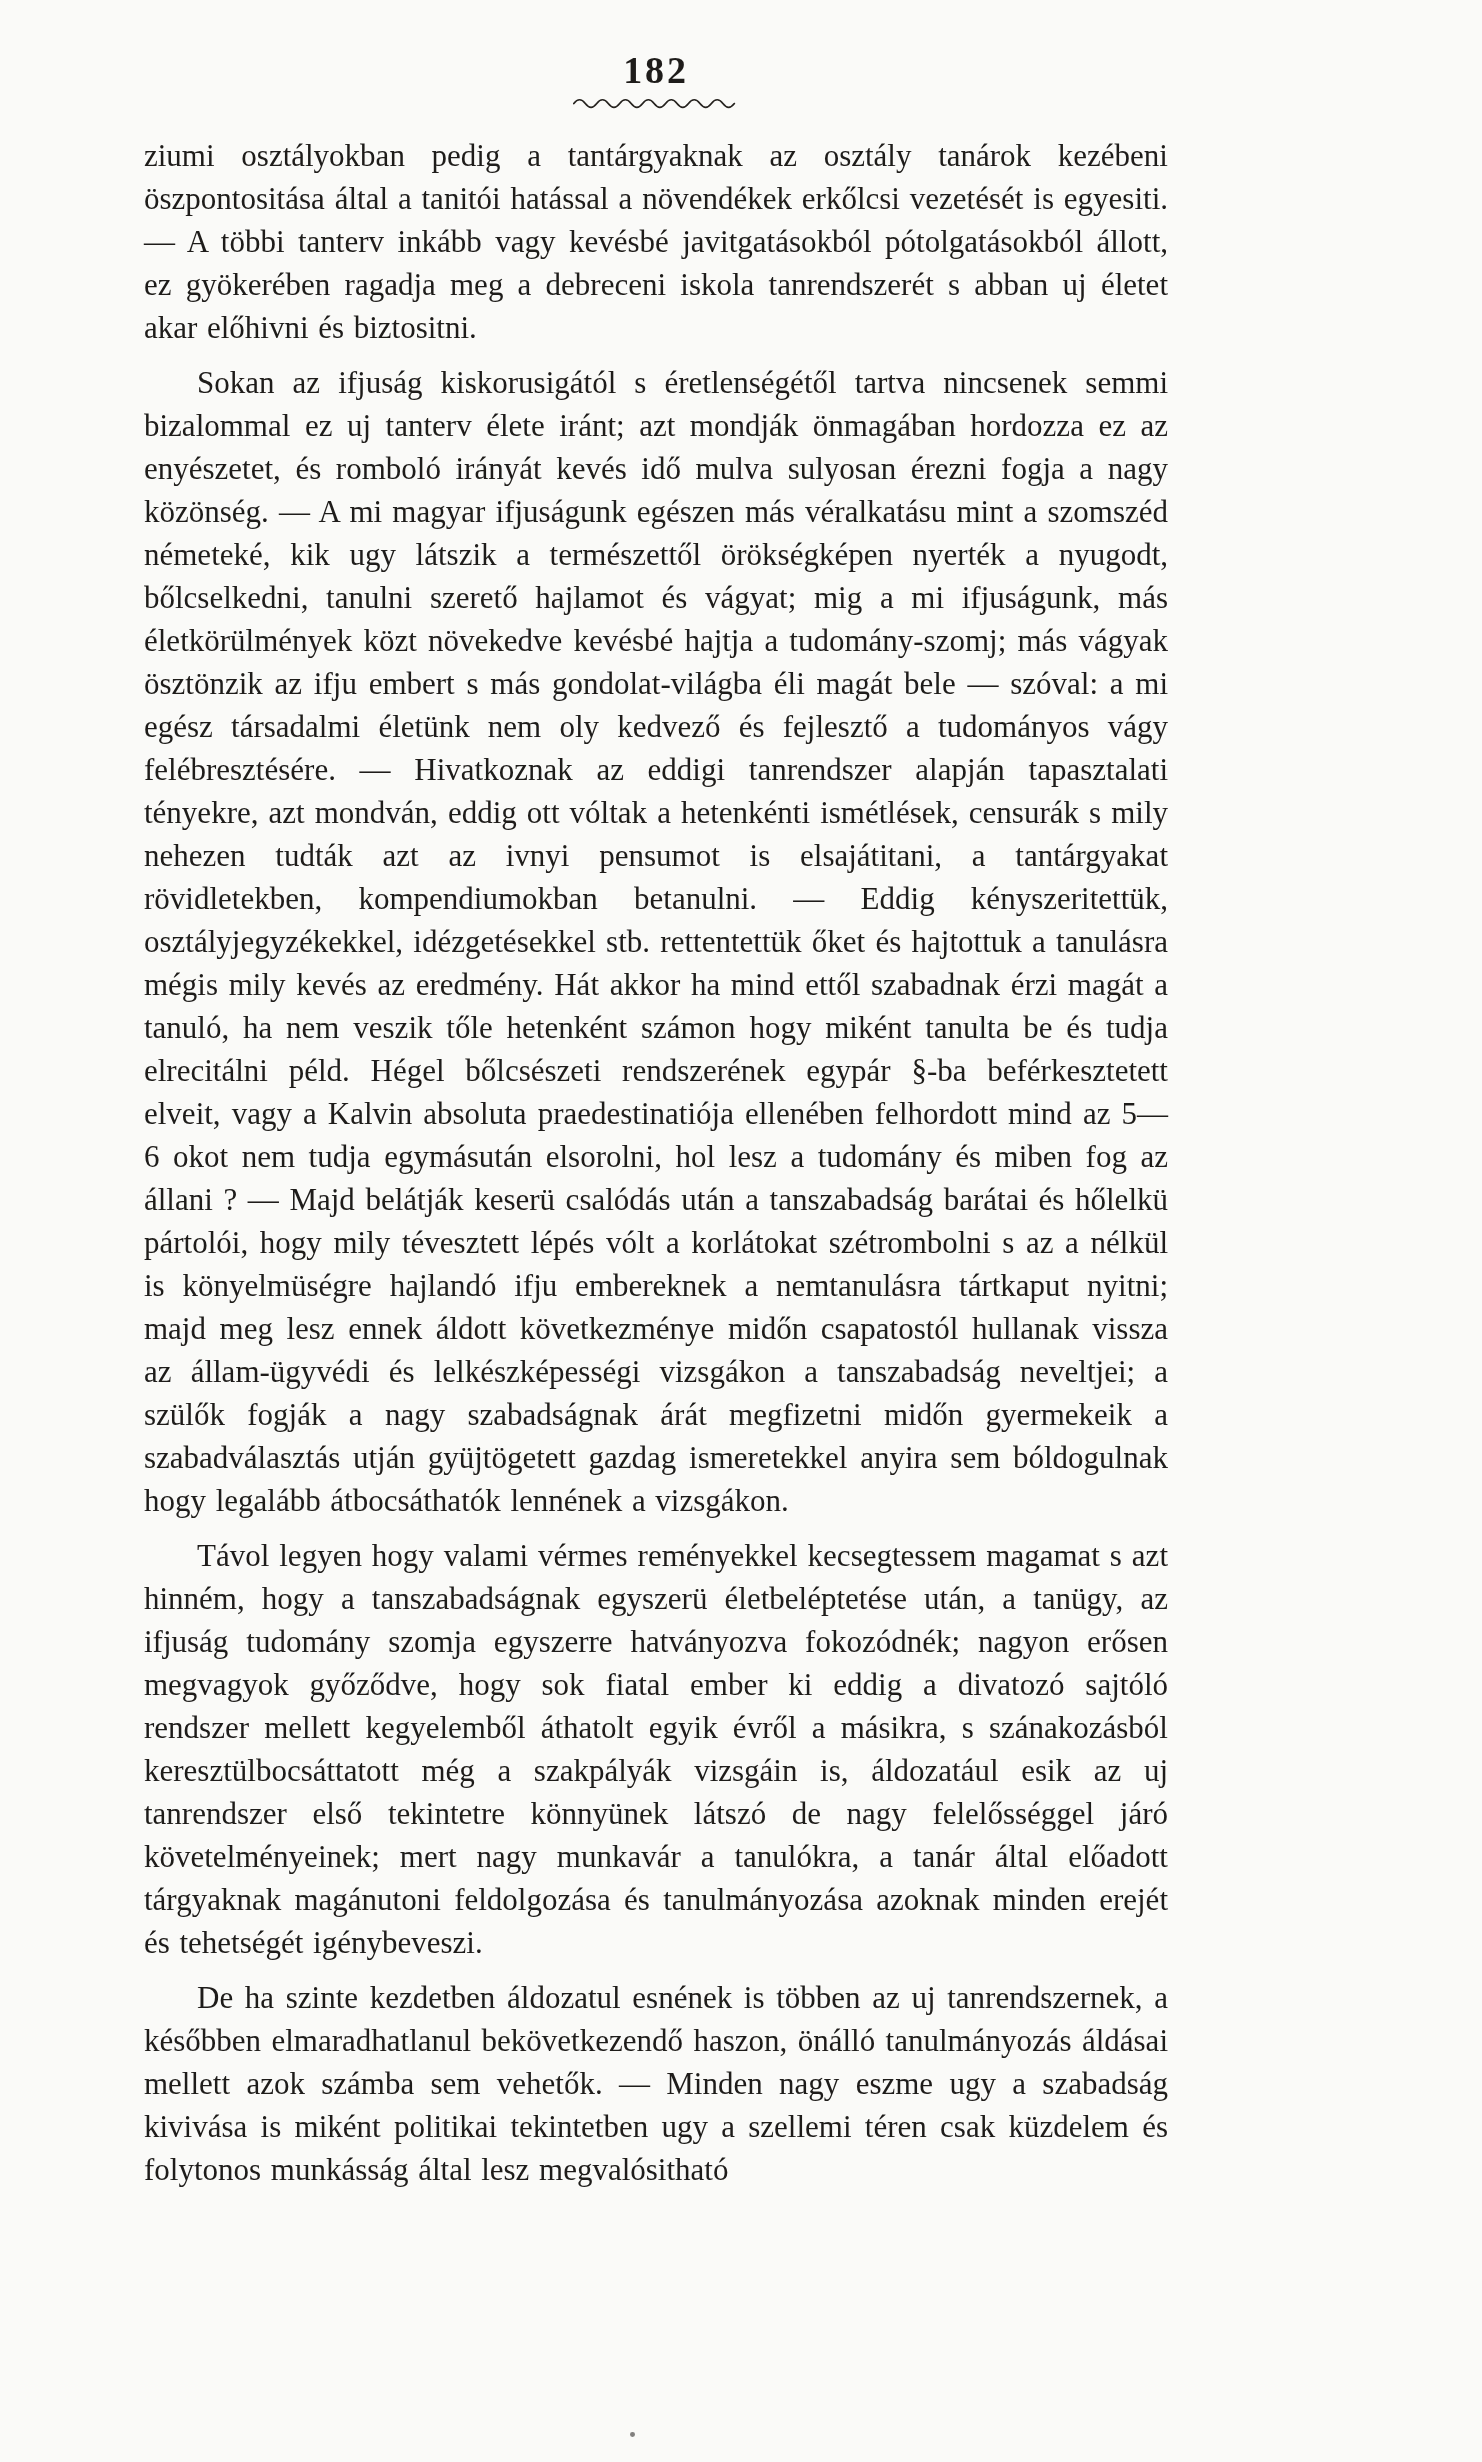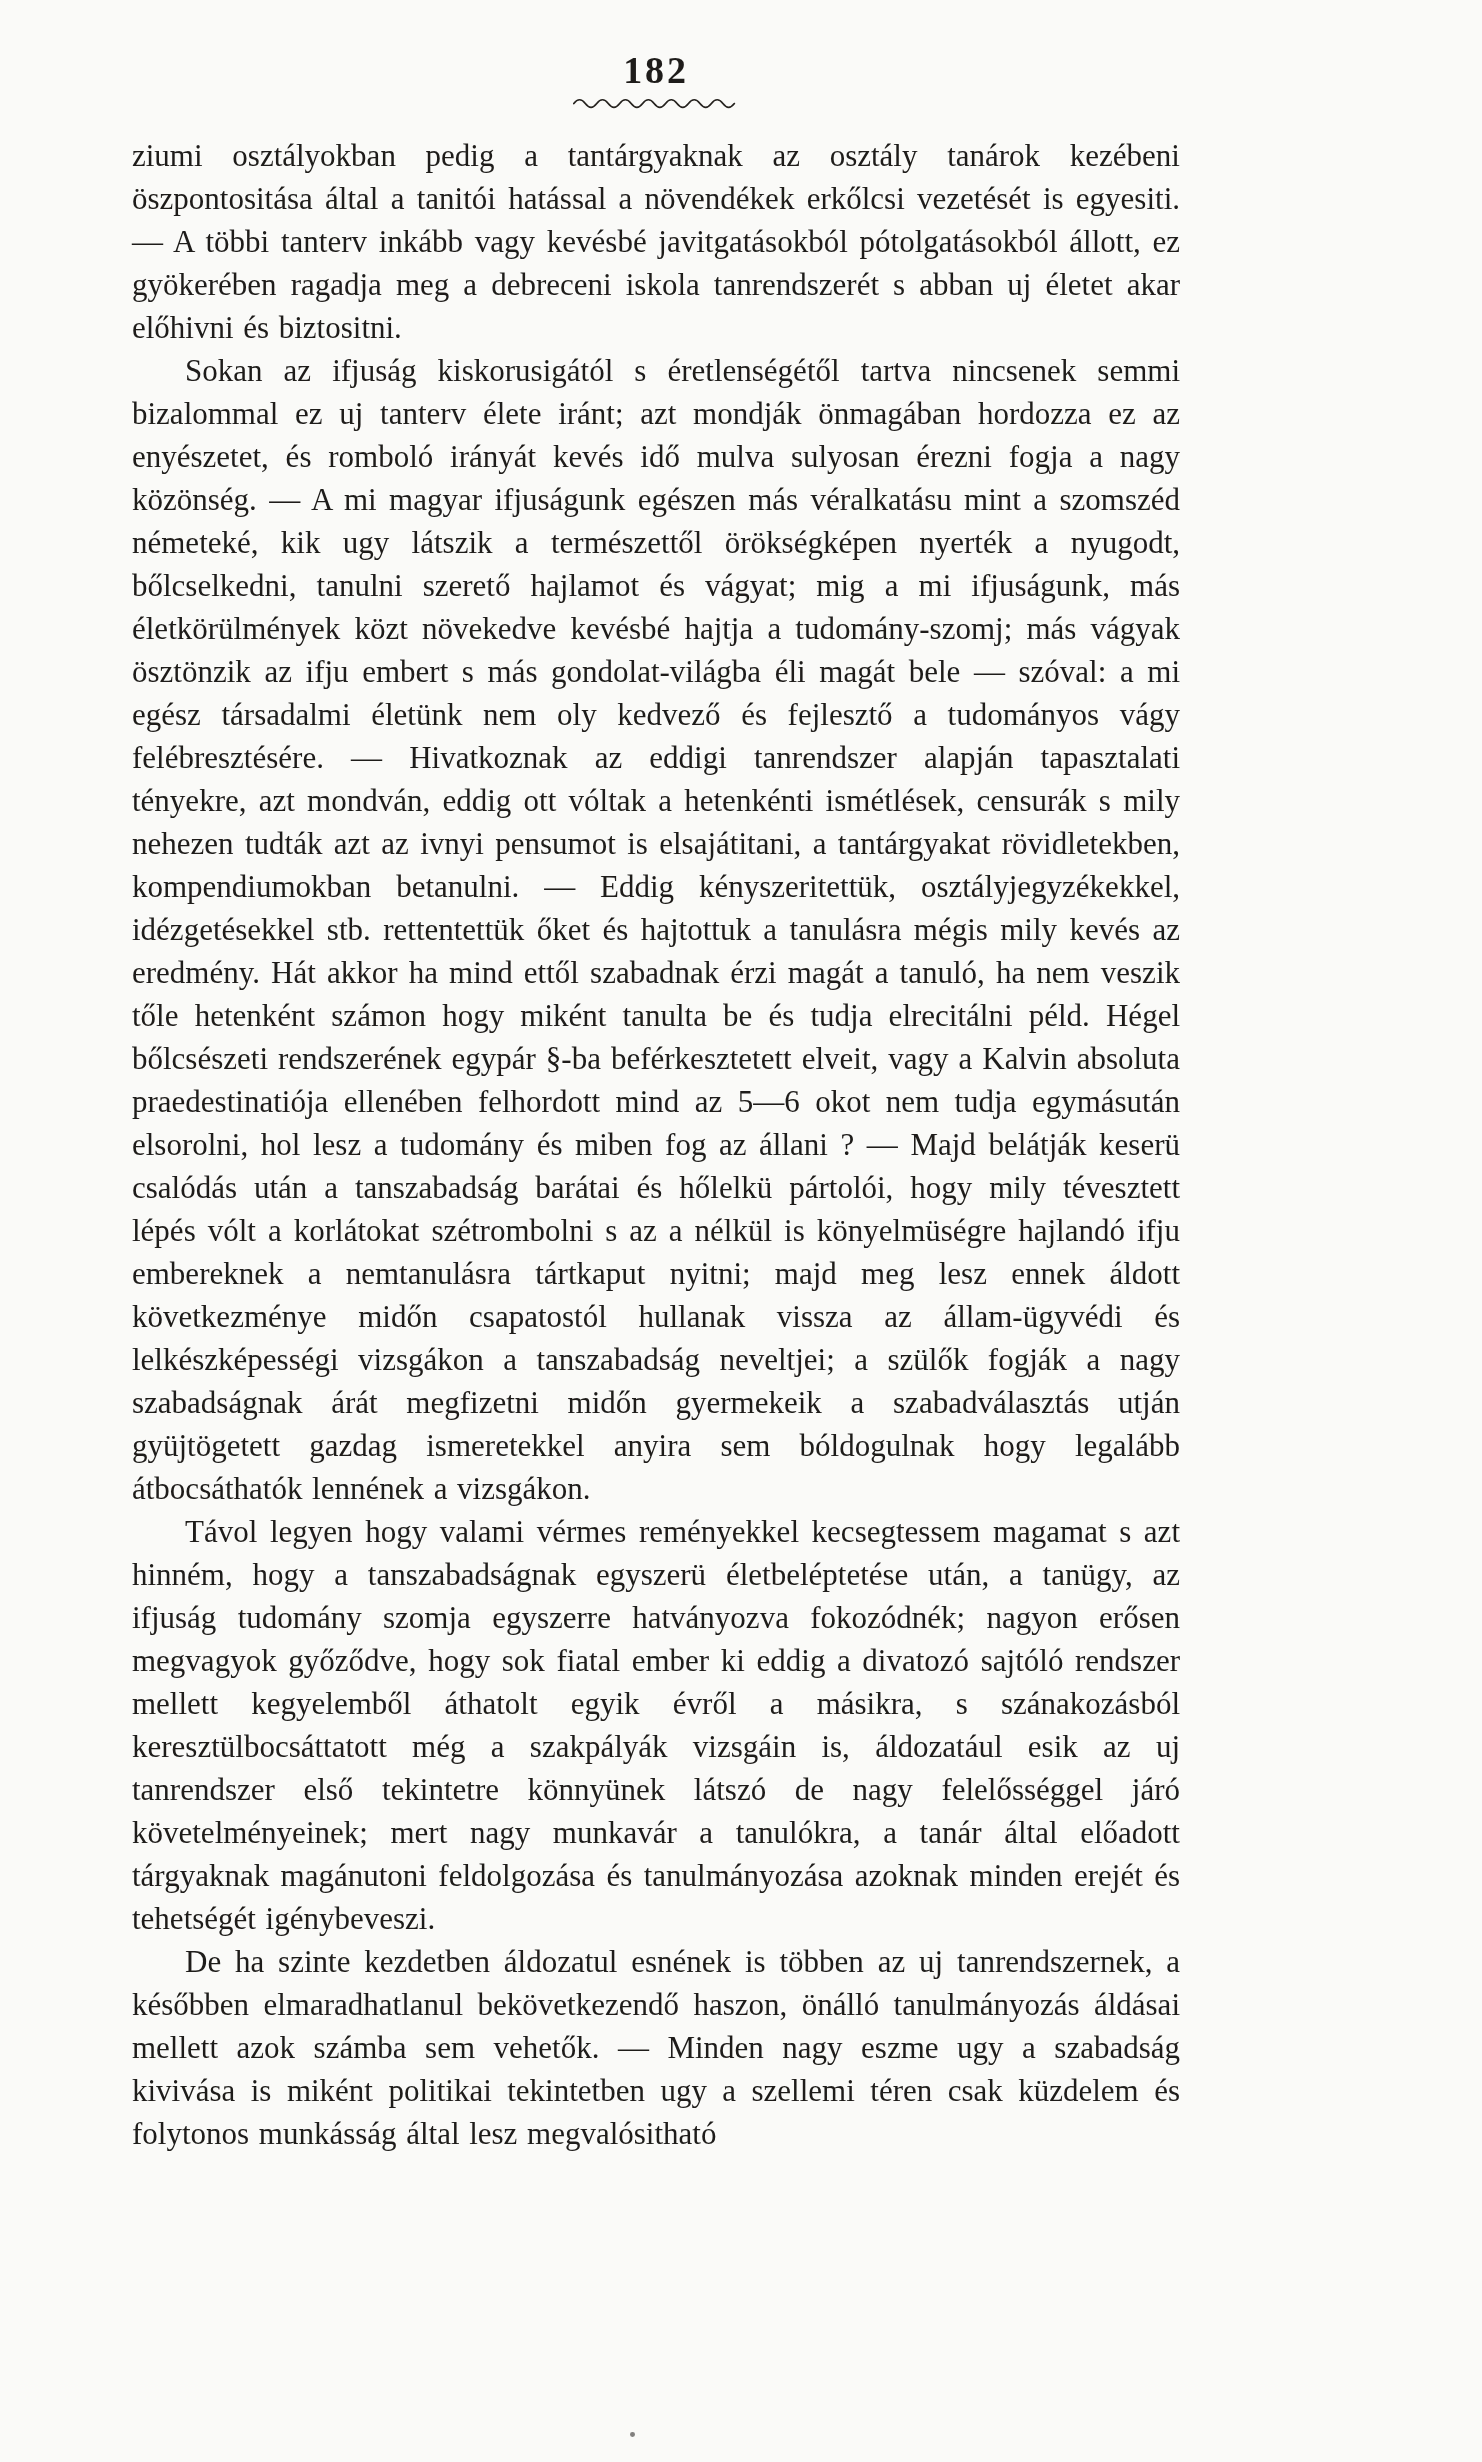--- a/index.html
+++ b/index.html
@@ -39,21 +39,21 @@
   .page-body {
     font-size: 31px;
     line-height: 43px;
     text-align: justify;
     text-justify: inter-word;
     word-spacing: 1.9px;
     hyphens: auto;
     -webkit-hyphens: auto;
   }
   .para {
-    margin: 0;
+    margin: 12px;
   }
   .para.indent {
     text-indent: 53px;
   }
   .print-artifact-dot {
     position: absolute;
     left: 48%;
     bottom: 25px;
     width: 4.8px;
     height: 4.8px;

